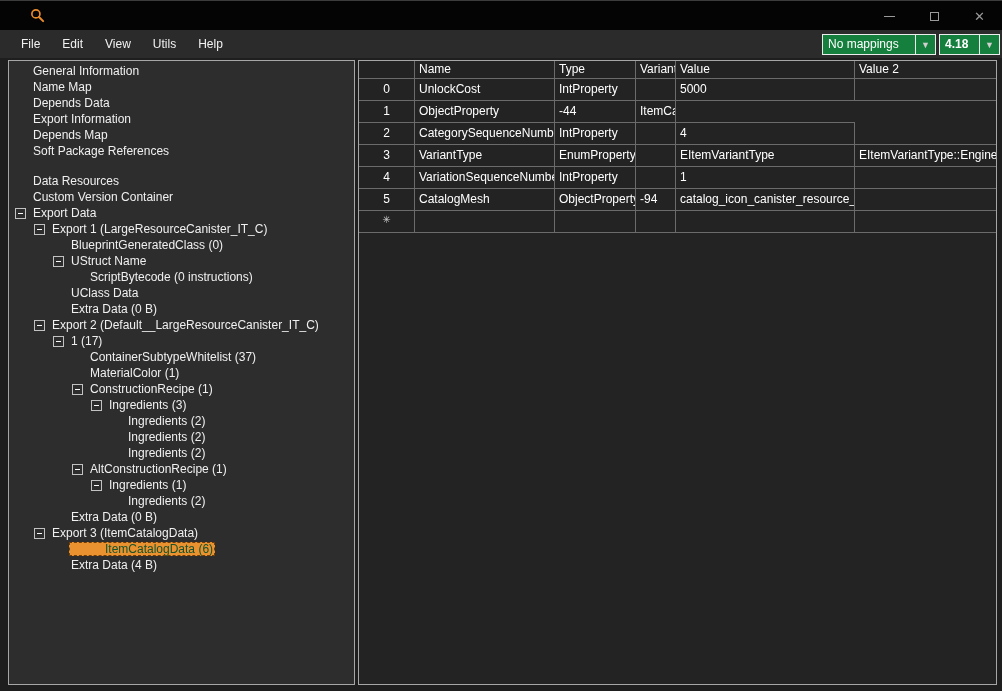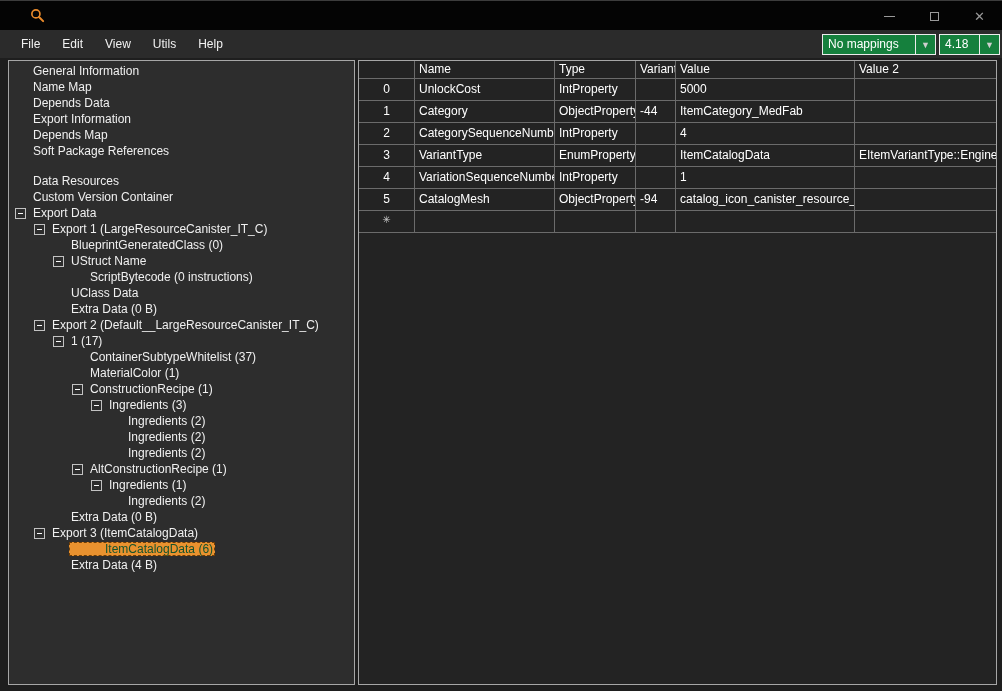--- a/index.html
+++ b/index.html
@@ -35,21 +35,21 @@
   .combo {
     position:absolute; top:4px; height:21px; background:#15803d;
     border:1px solid #ececec; display:flex; align-items:stretch; color:#fff;
   }
   .combo-text { padding:2px 4px 0 5px; flex:1 1 auto; overflow:hidden; white-space:nowrap; }
   .combo-arrow {
     width:20px; border-left:1px solid #ececec; display:flex;
     align-items:center; justify-content:center; color:#cfcfcf; font-size:9px;
   }
   .combo-mappings { right:66px; width:114px; }
-  .combo-version  { right:2px;  width:61px; }
+  .combo-version  { right:2px;  width:61px;font-weight:bold; }
 
   
   .left-panel {
     position:absolute; left:8px; top:60px; width:347px; height:625px;
     background:#2d2d2d; border:1px solid #a6a6a6; overflow:hidden; padding-top:2px;
   }
   .right-panel {
     position:absolute; left:358px; top:60px; width:639px; height:625px;
     background:#232323; border:1px solid #a6a6a6; overflow:hidden;
   }
@@ -240,40 +240,39 @@
       <div class="grid-row">
         <div class="gcell rowhdr">0</div>
         <div class="gcell ">UnlockCost</div>
         <div class="gcell ">IntProperty</div>
         <div class="gcell "></div>
         <div class="gcell ">5000</div>
         <div class="gcell last"></div>
       </div>
       <div class="grid-row">
         <div class="gcell rowhdr">1</div>
-        <div class="gcell ">Category</div>
         <div class="gcell ">ObjectProperty</div>
         <div class="gcell ">-44</div>
         <div class="gcell ">ItemCategory_MedFab</div>
         <div class="gcell last"></div>
       </div>
       <div class="grid-row">
         <div class="gcell rowhdr">2</div>
         <div class="gcell ">CategorySequenceNumber</div>
         <div class="gcell ">IntProperty</div>
         <div class="gcell "></div>
         <div class="gcell ">4</div>
         <div class="gcell last"></div>
       </div>
       <div class="grid-row">
         <div class="gcell rowhdr">3</div>
         <div class="gcell ">VariantType</div>
         <div class="gcell ">EnumProperty</div>
         <div class="gcell "></div>
-        <div class="gcell ">ItemCatalogData</div>
+        <div class="gcell ">EItemVariantType</div>
         <div class="gcell last">EItemVariantType::Engineer</div>
       </div>
       <div class="grid-row">
         <div class="gcell rowhdr">4</div>
         <div class="gcell ">VariationSequenceNumber</div>
         <div class="gcell ">IntProperty</div>
         <div class="gcell "></div>
         <div class="gcell ">1</div>
         <div class="gcell last"></div>
       </div>

